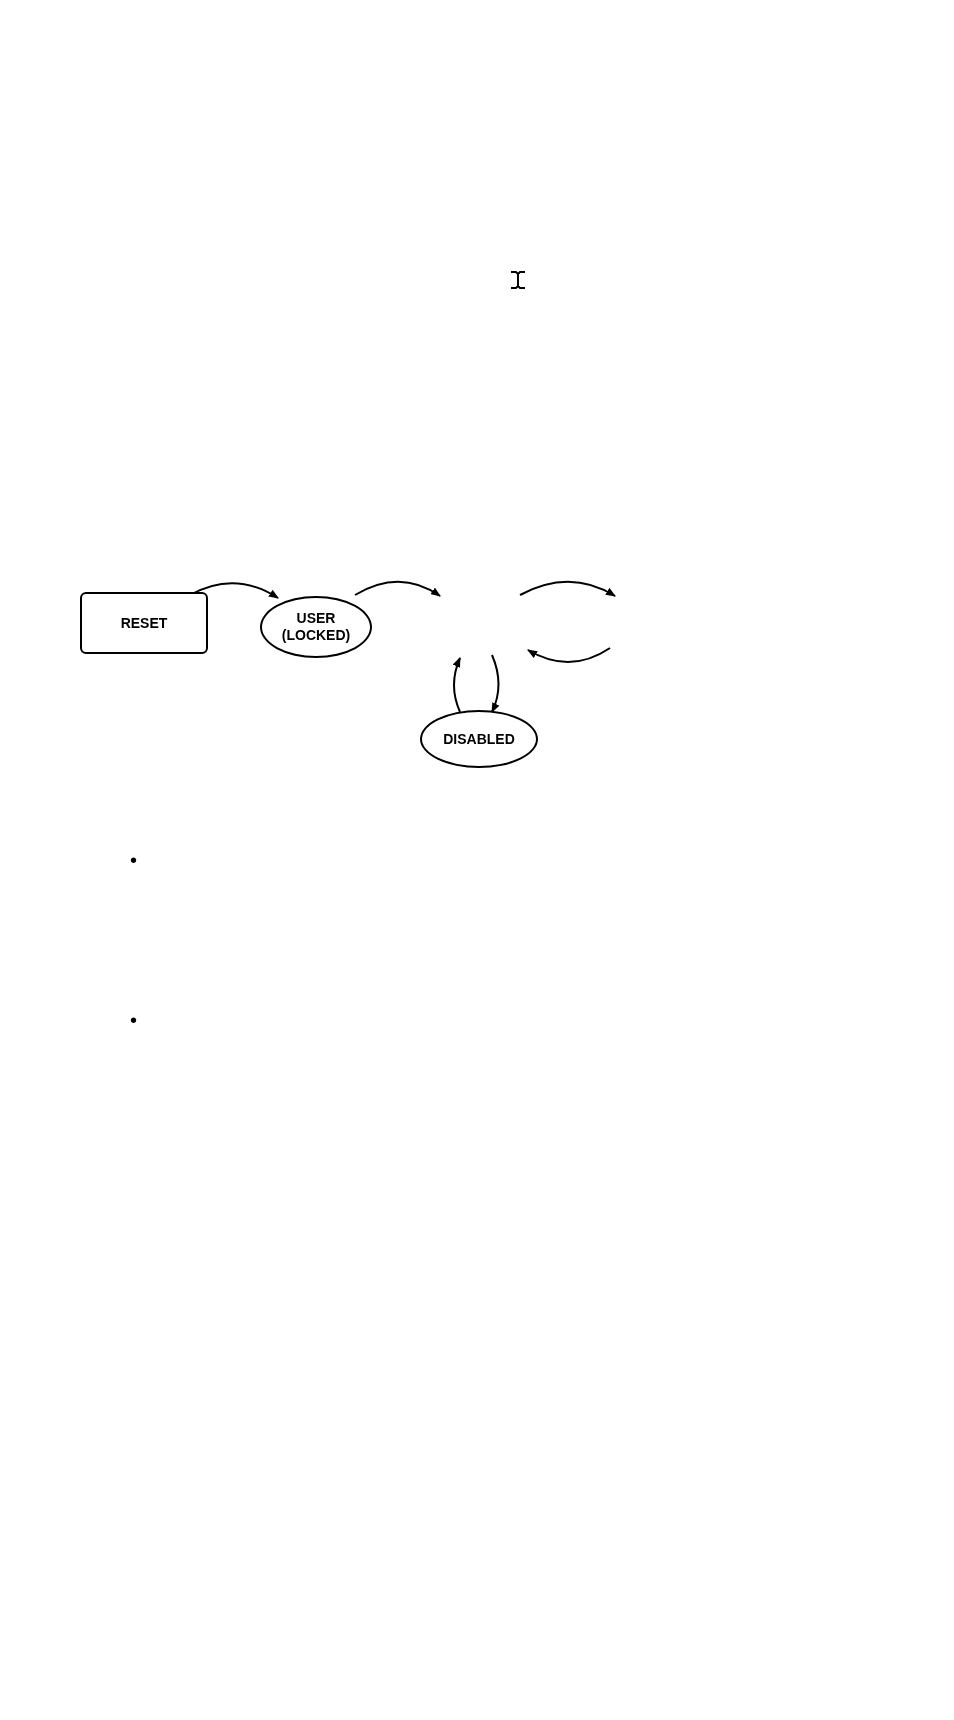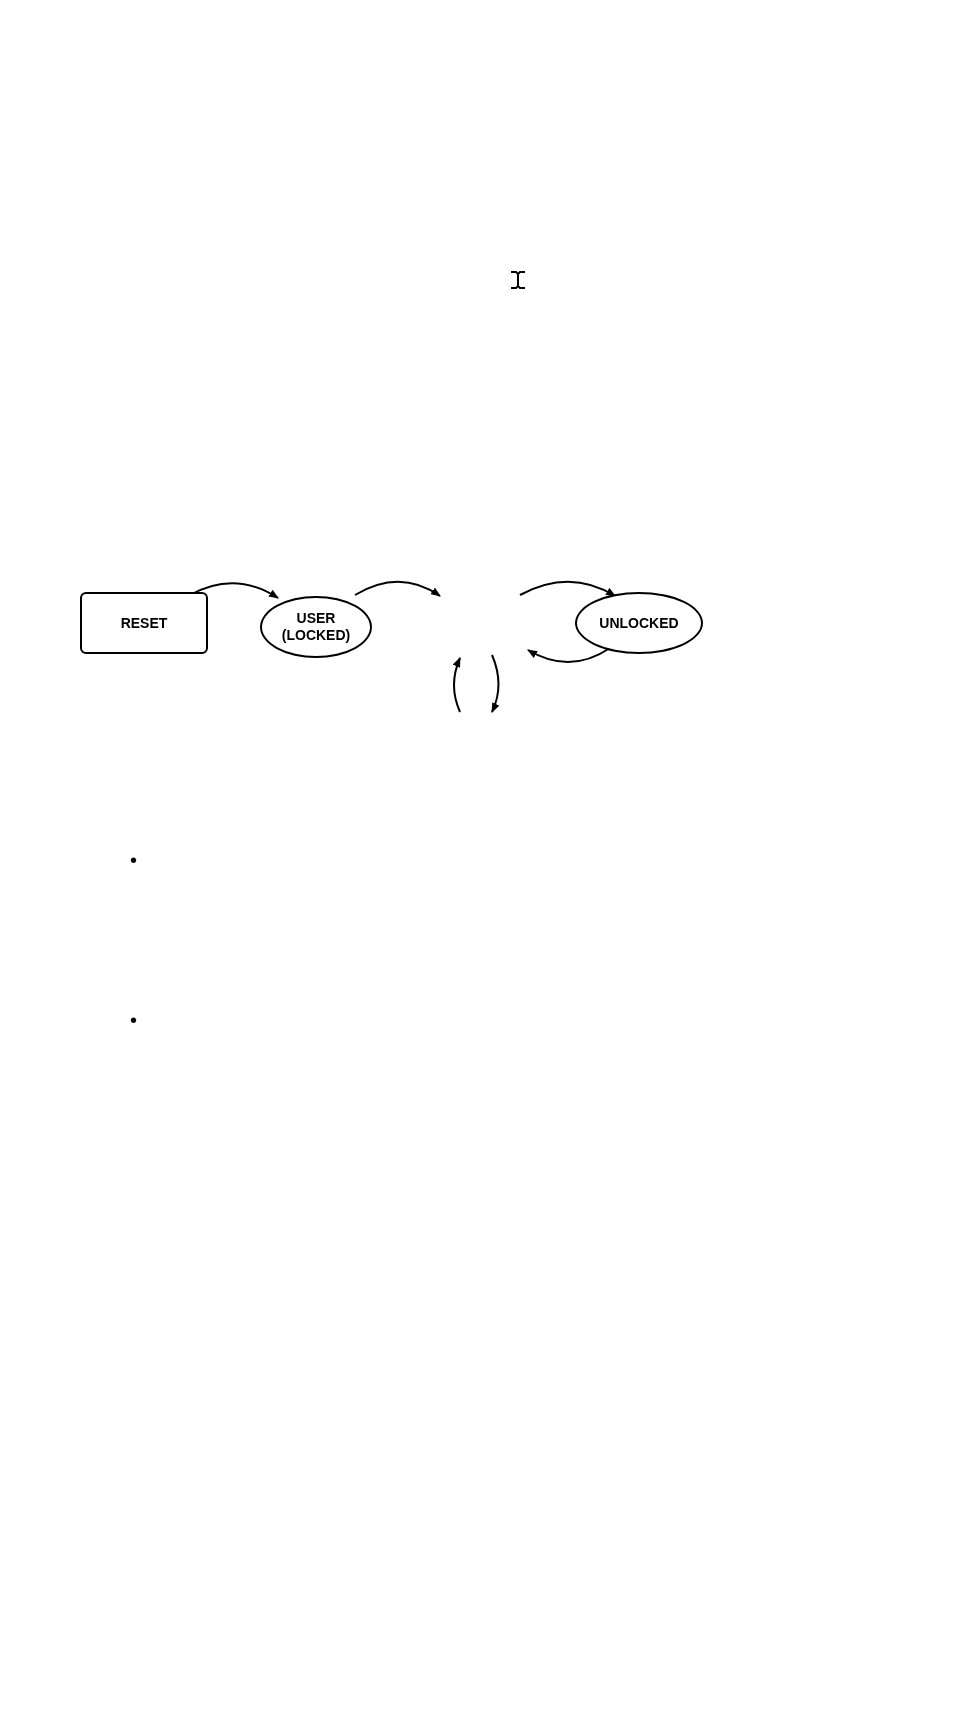--- a/index.html
+++ b/index.html
@@ -101,23 +101,23 @@
   </div>
 
   <div class="node ellipse" style="left:180px; top:16px; width:112px; height:62px;">
     <div>
       <span>USER</span><br>
       <span>(LOCKED)</span>
     </div>
   </div>
 
 
-  <div class="node ellipse" style="left:495px; top:12px; width:128px; height:62px;">
-    <span>UNLOCKED</span>
+
+  <div class="node ellipse" style="left:340px; top:130px; width:118px; height:58px;">
+    <span>DISABLED</span>
   </div>
-
 
 </div>
 
 <div class="bullets">
   <div>•</div>
   <div>•</div>
 </div>
 
 </body></html>

